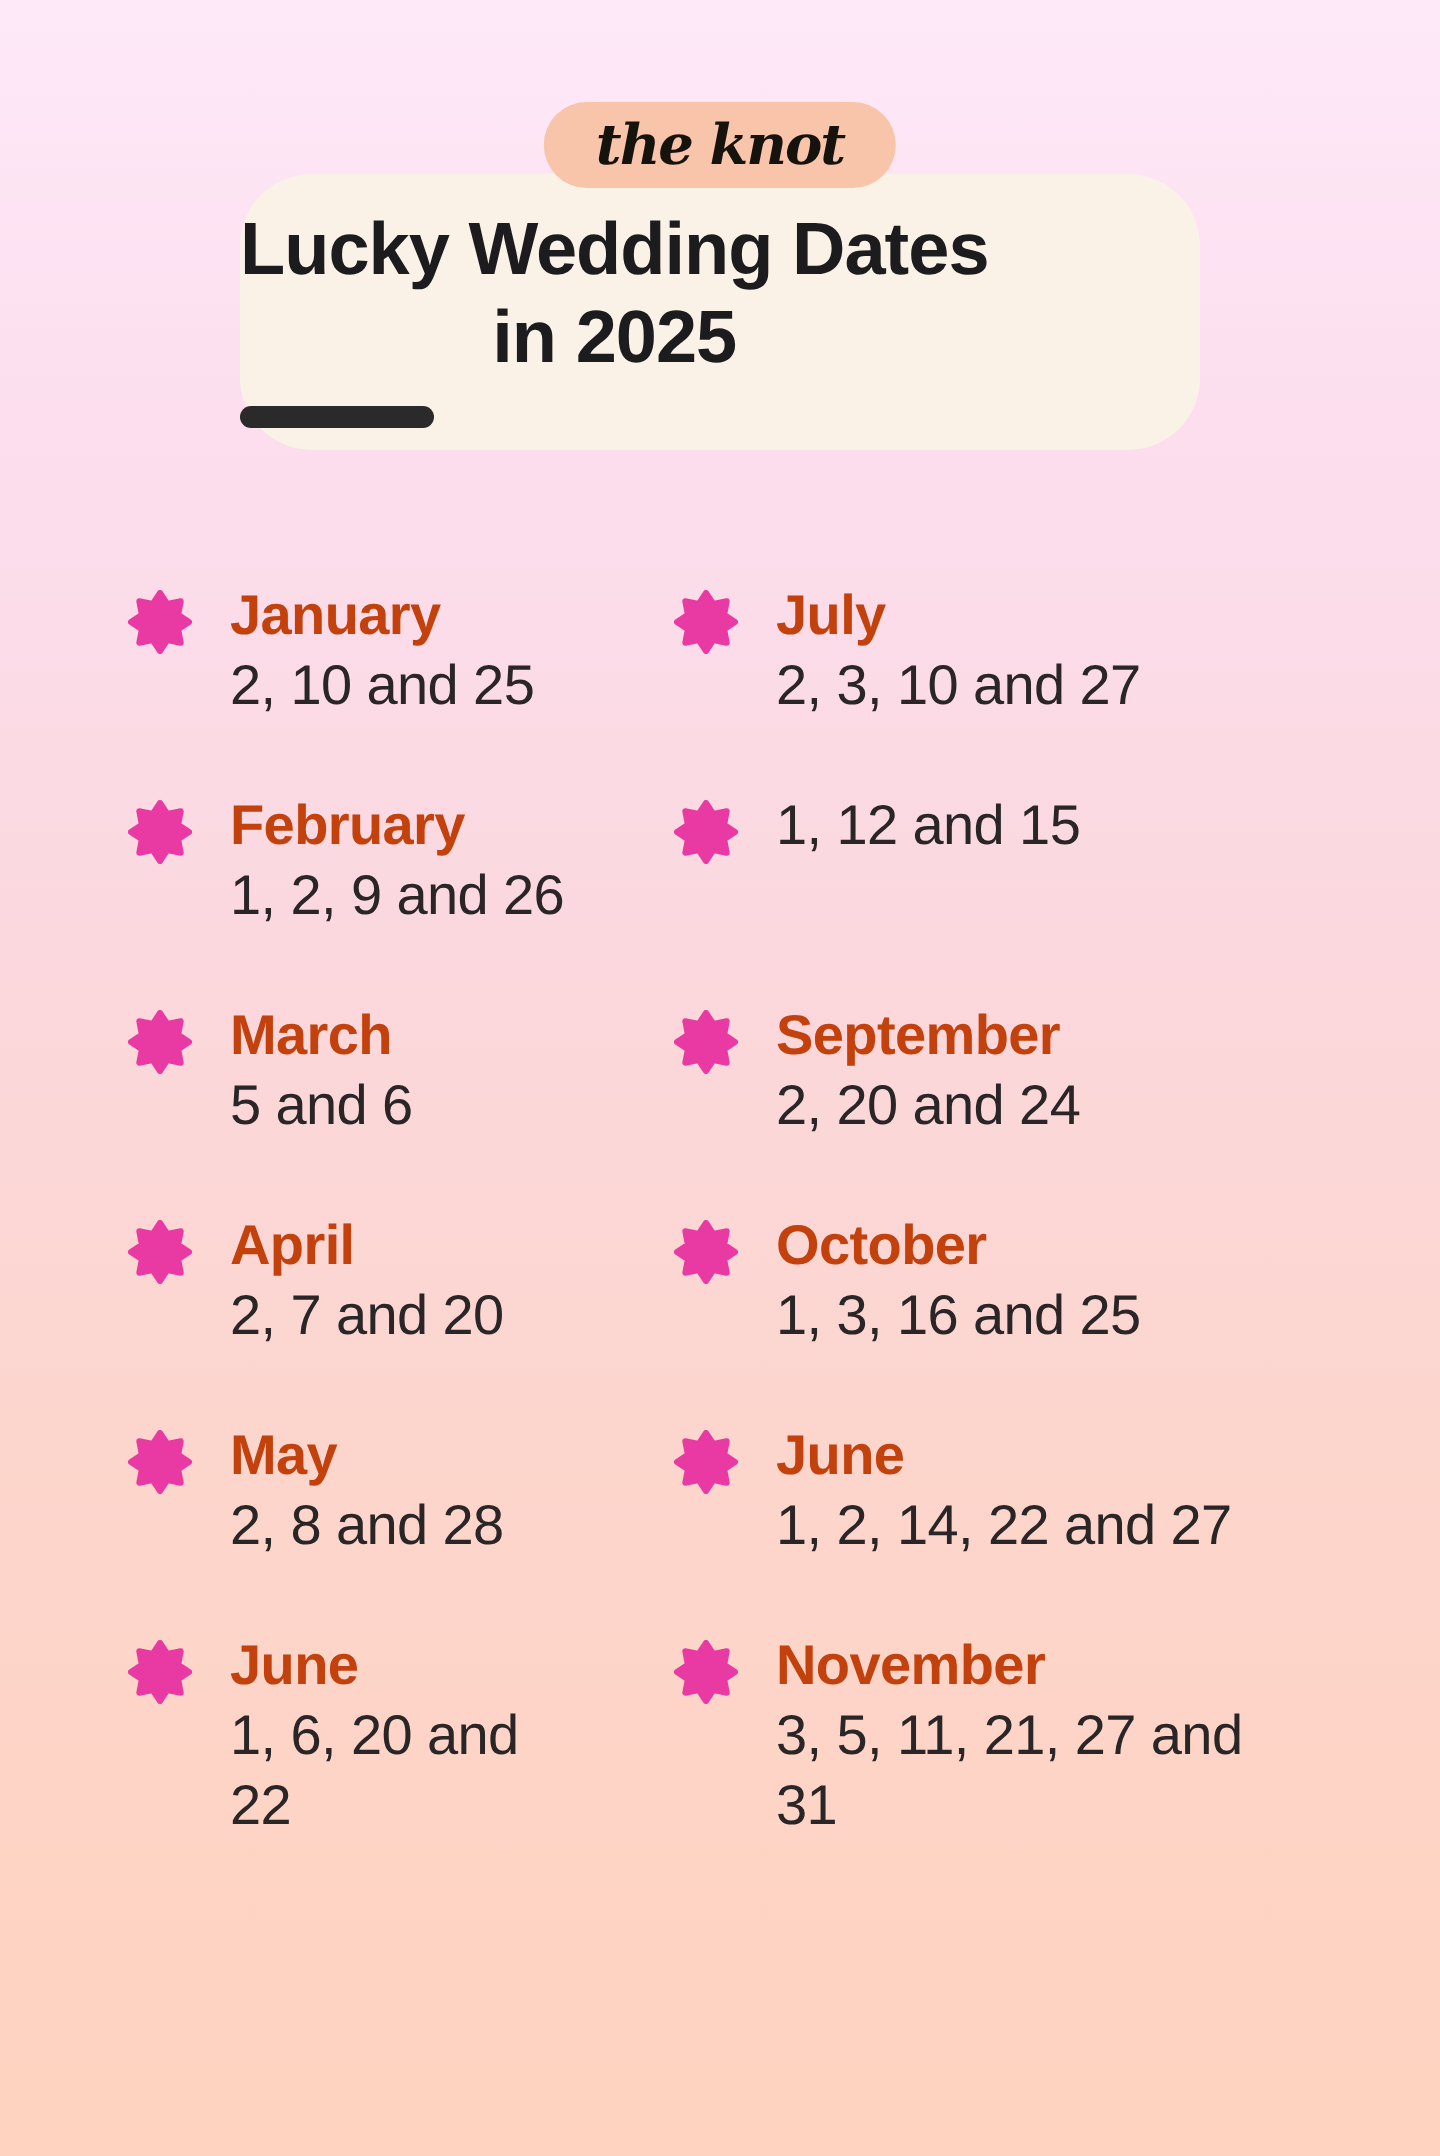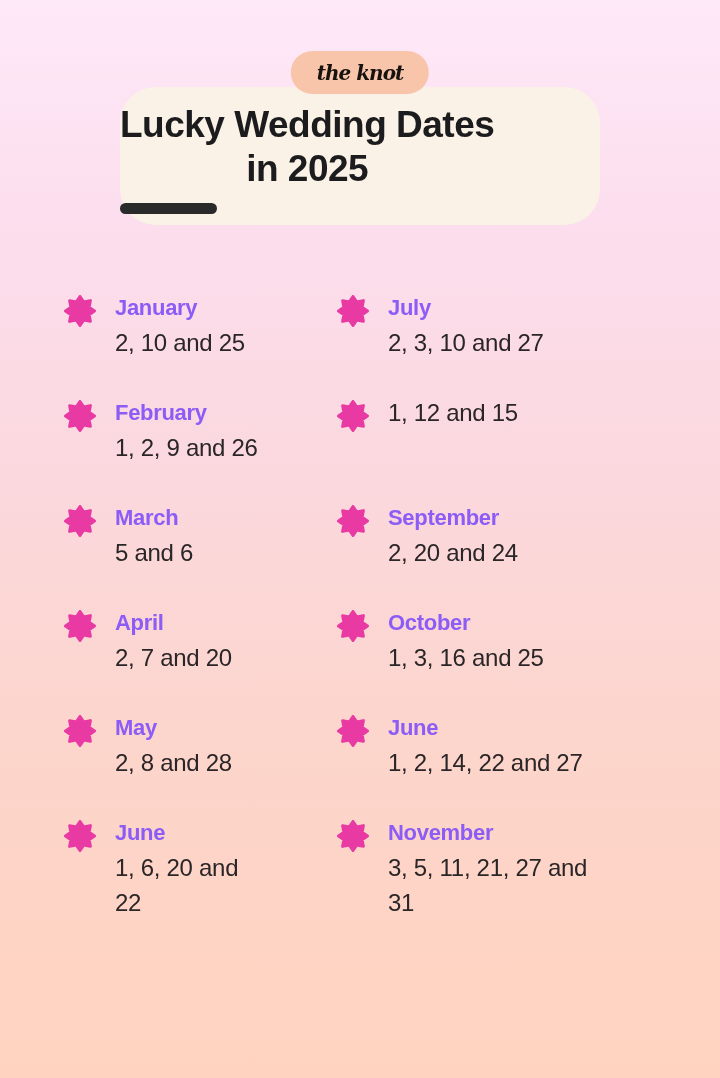--- a/index.html
+++ b/index.html
@@ -29,21 +29,21 @@
     border-radius: 22px;
     display: flex;
     align-items: center;
     justify-content: center;
     z-index: 2;
   }
   .logo-text {
     font-family: "DejaVu Serif", serif;
     font-style: italic;
     font-weight: 700;
-    font-size: 20px;
+    font-size: 28px;
     letter-spacing: -1px;
     color: #16130f;
     white-space: nowrap;
   }
 
   
   .title-card {
     position: absolute;
     top: 87px;
     left: 120px;
@@ -95,28 +95,28 @@
   }
   .star {
     flex: 0 0 auto;
     width: 32px;
     height: 32px;
     margin-top: 5px;
     margin-right: 19px;
   }
   .item-text { }
   .month-name {
-    font-size: 22px;
+    font-size: 28px;
     line-height: 35px;
     font-weight: 700;
-    color: #8b5cf6;
+    color: #c2410c;
     letter-spacing: -0.3px;
   }
   .month-dates {
-    font-size: 24px;
+    font-size: 28px;
     line-height: 35px;
     font-weight: 400;
     color: #2a2526;
     letter-spacing: -0.3px;
     white-space: pre-line;
     max-width: 262px;
   }
 </style>
 </head>
 <body>

